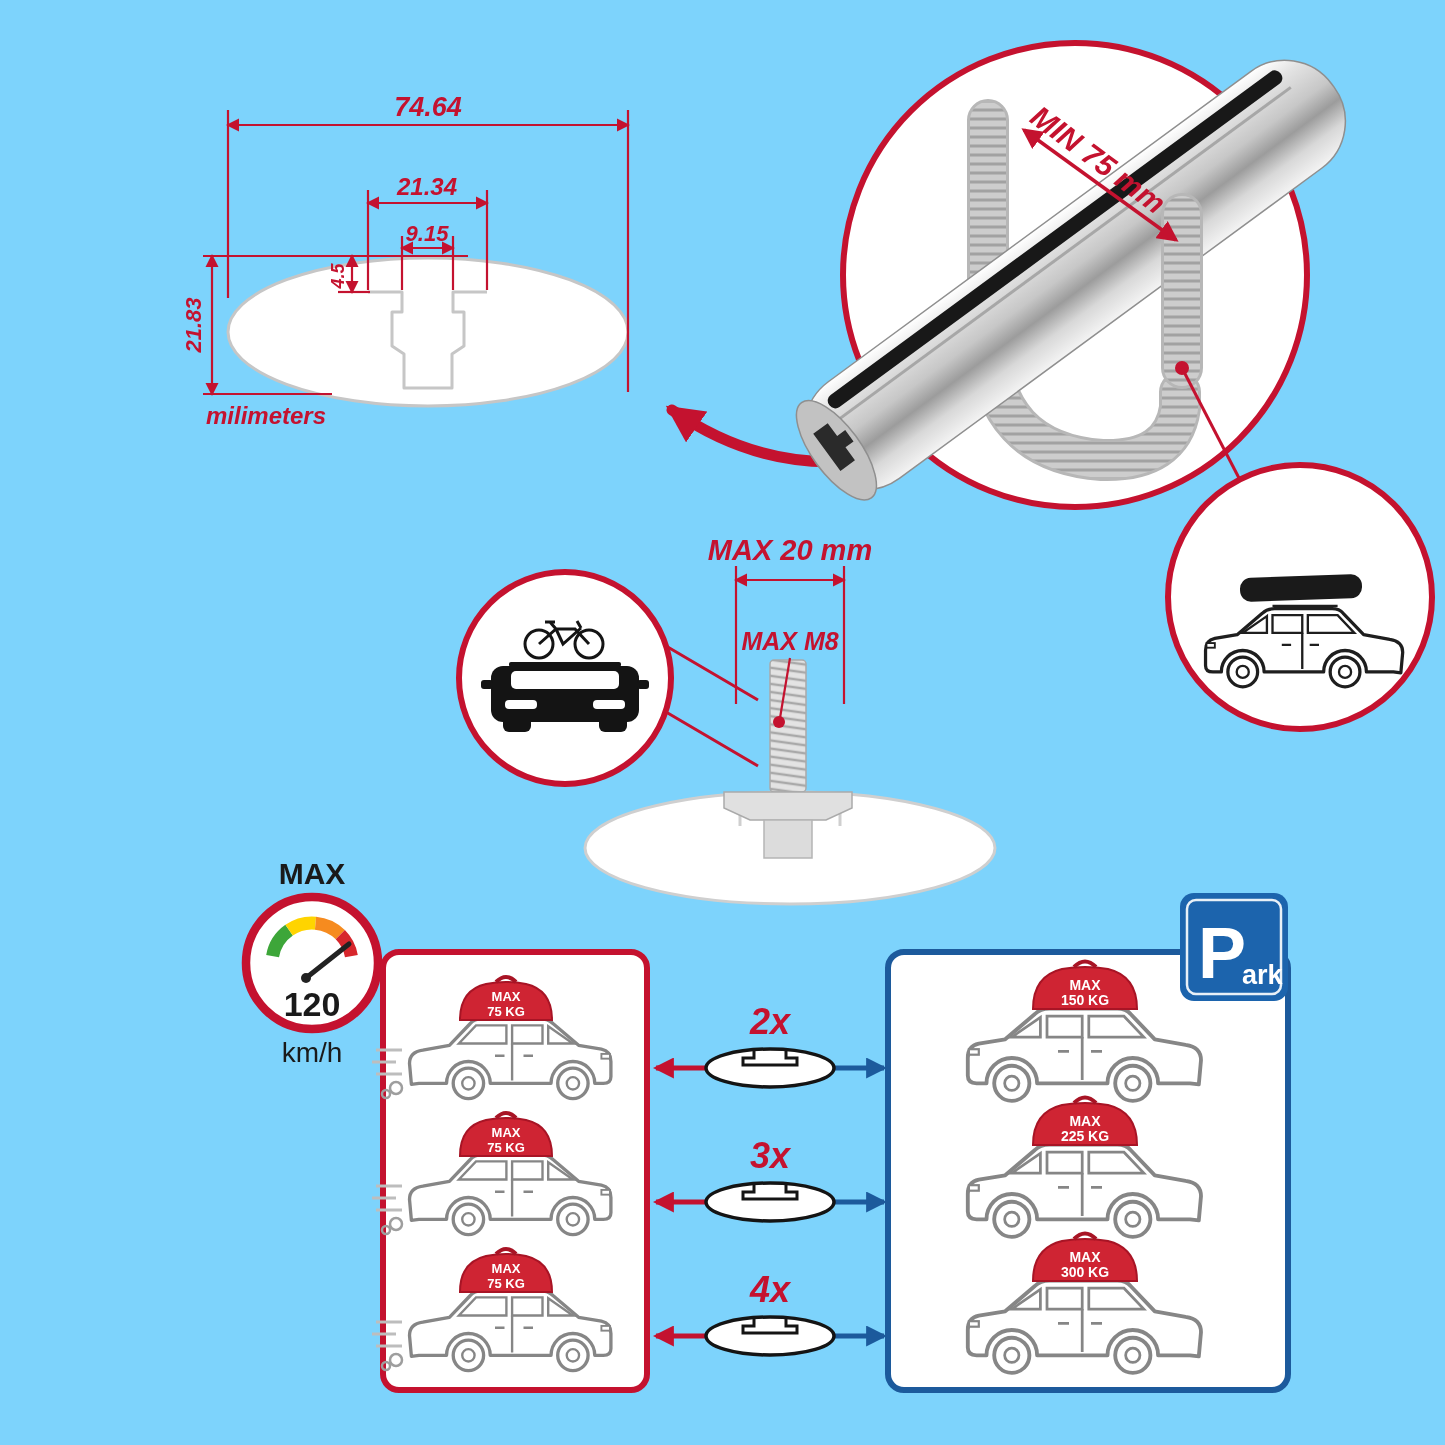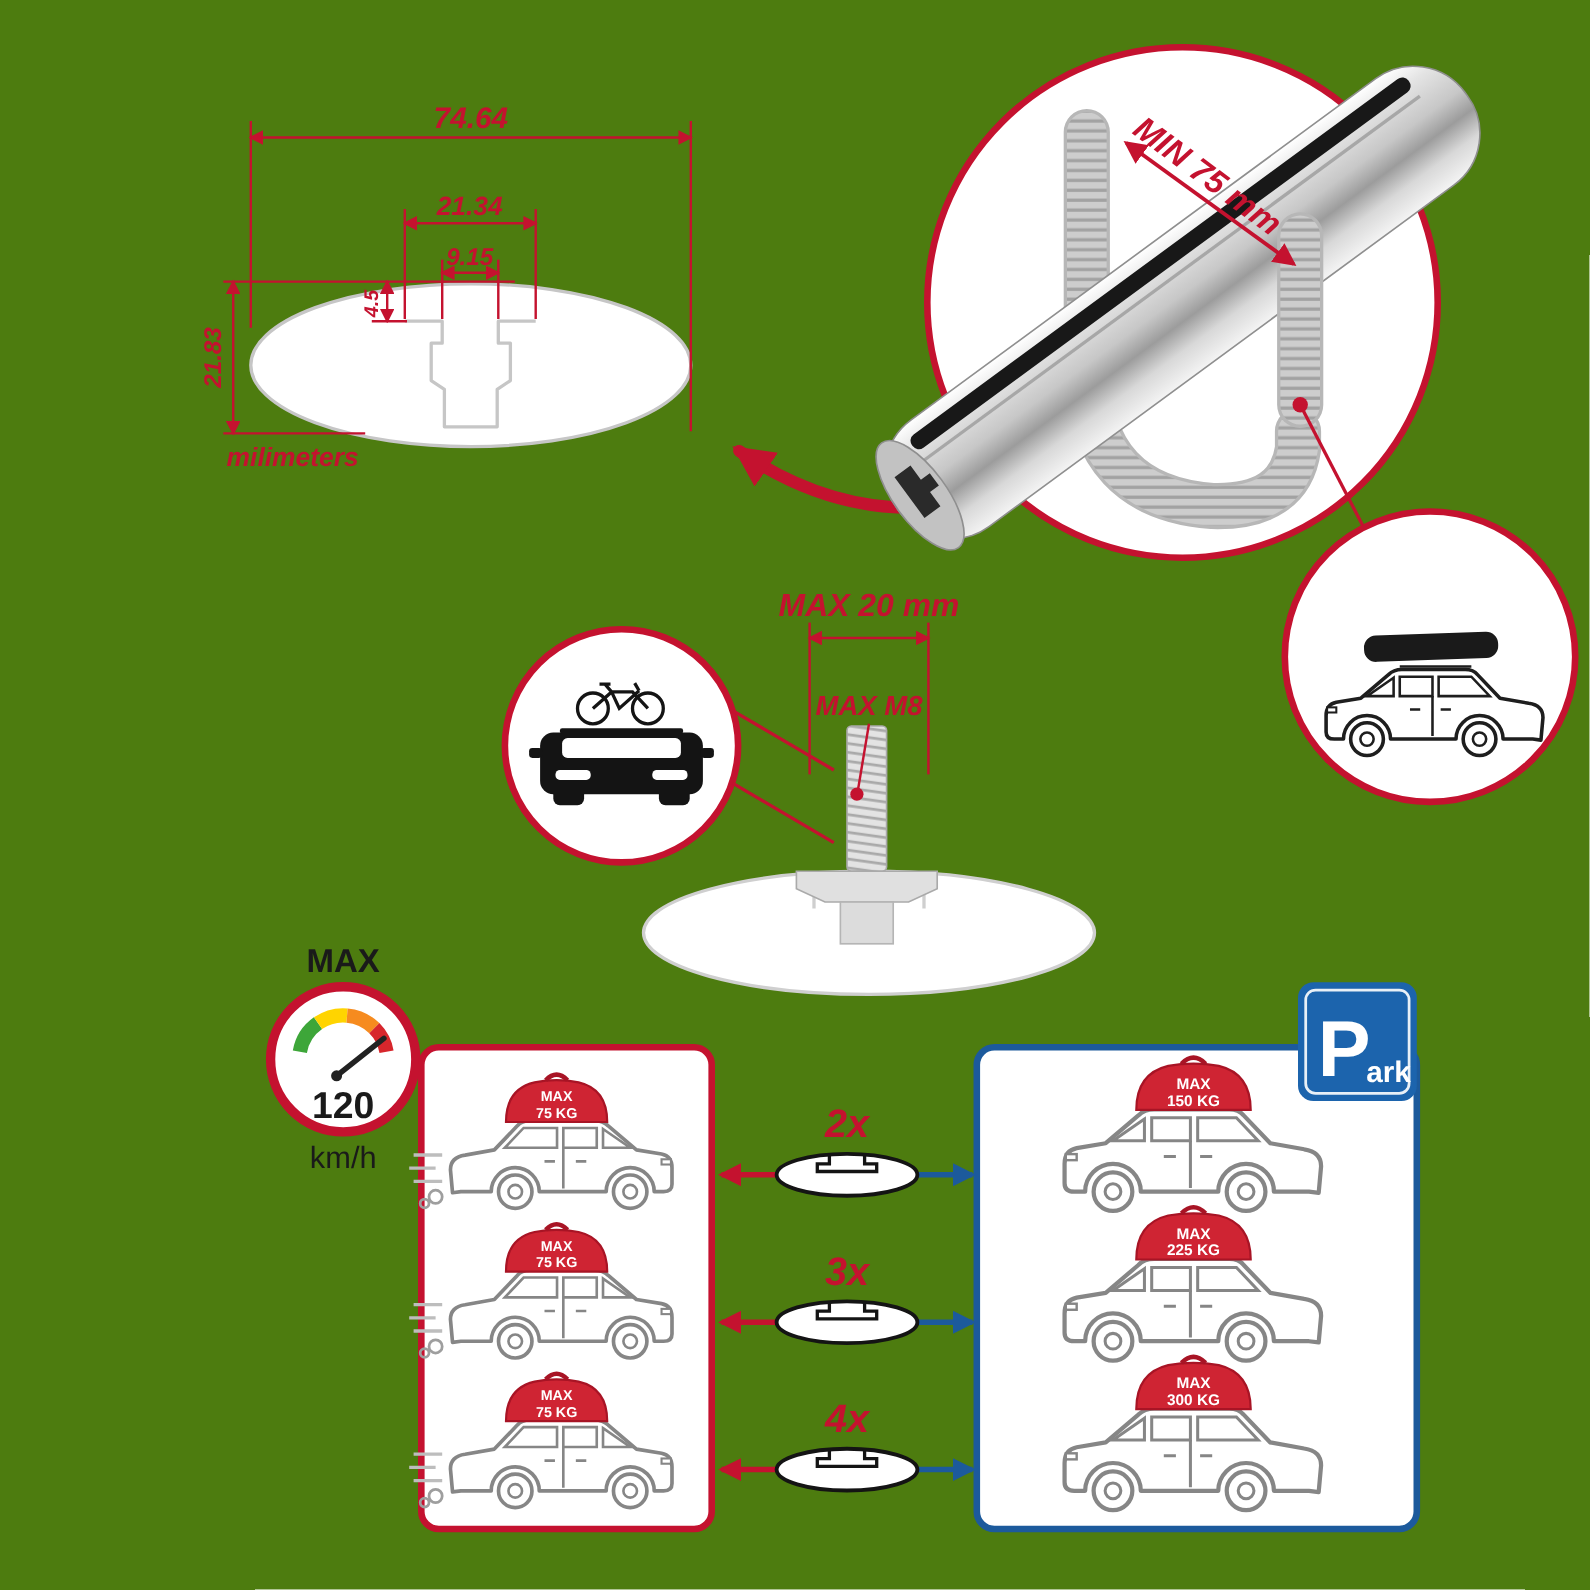--- a/index.html
+++ b/index.html
@@ -1,16 +1,16 @@
 <!DOCTYPE html>
 <html><head>
 <meta charset="utf-8">
 <style>
   html,body{margin:0;padding:0;background:#ffffff;}
-  #canvas{position:relative;width:1445px;height:1445px;background:#4d7c0f;overflow:hidden;
+  #canvas{position:relative;width:1445px;height:1445px;background:#7dd3fc;overflow:hidden;
           font-family:"Liberation Sans",sans-serif;}
   svg text{font-family:"Liberation Sans",sans-serif;}
   .red-dim{fill:#c4122f;font-style:italic;font-weight:700;}
   .black-t{fill:#1a1a1a;font-weight:700;}
   .white-t{fill:#ffffff;font-weight:700;}
 </style>
 </head>
 <body>
 
 <div id="canvas">

